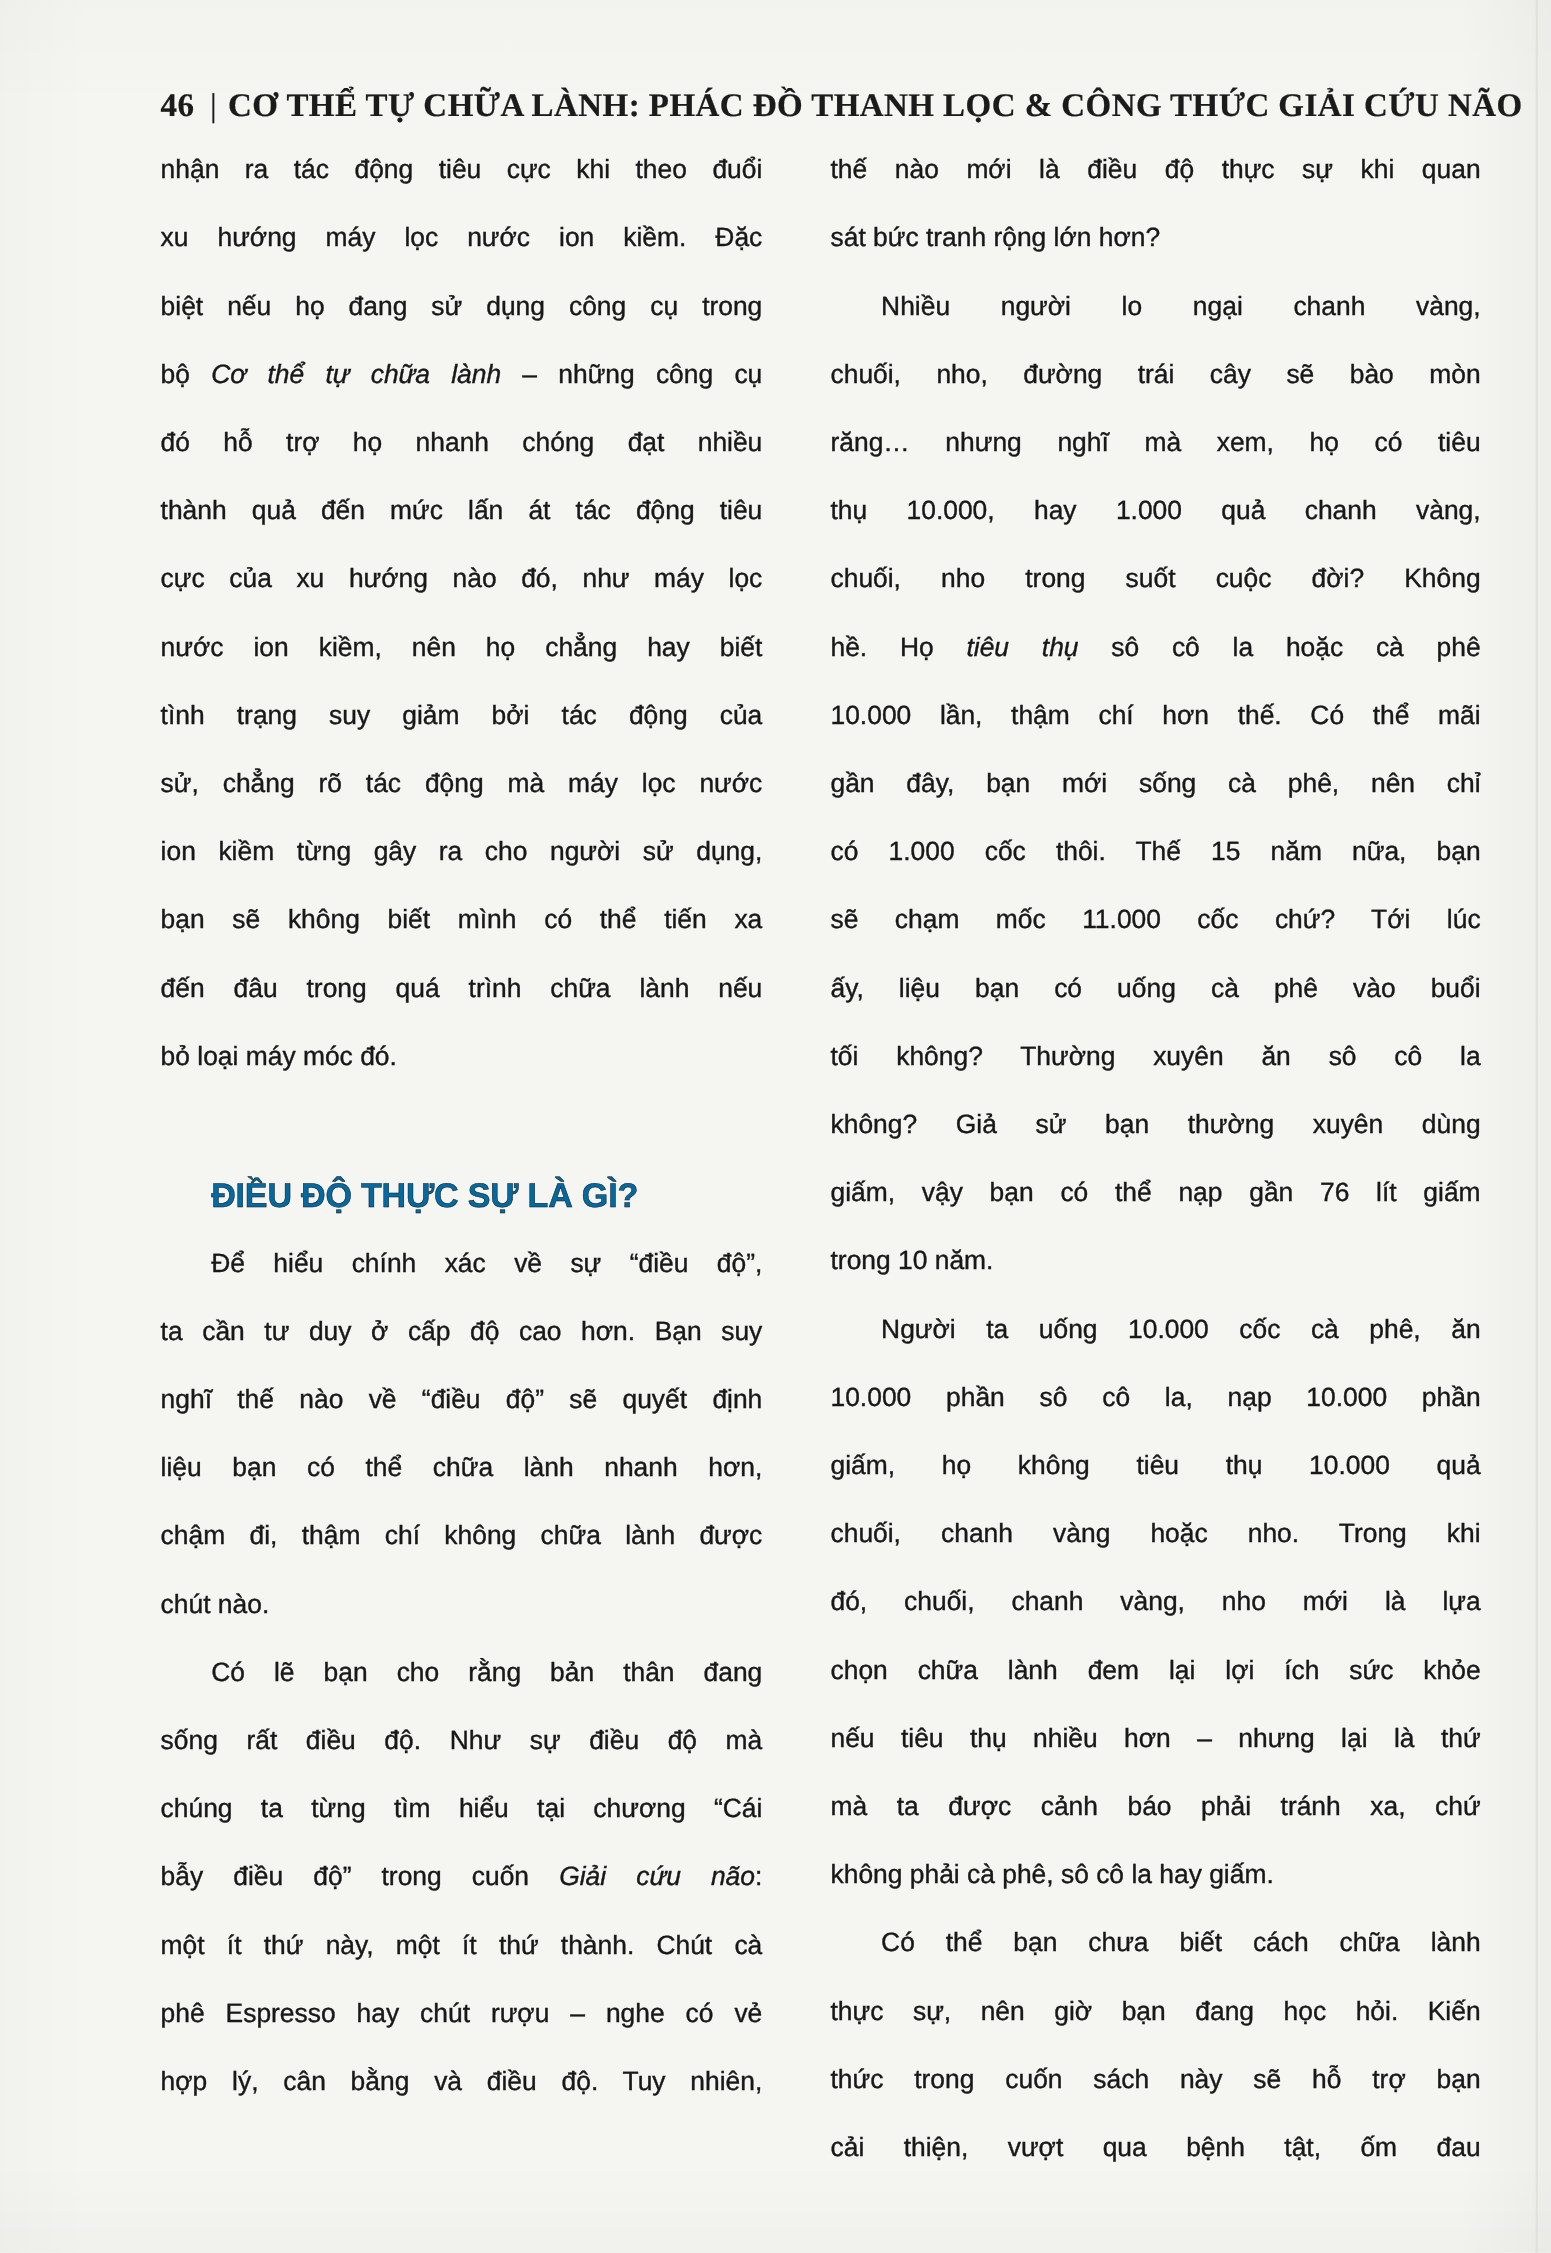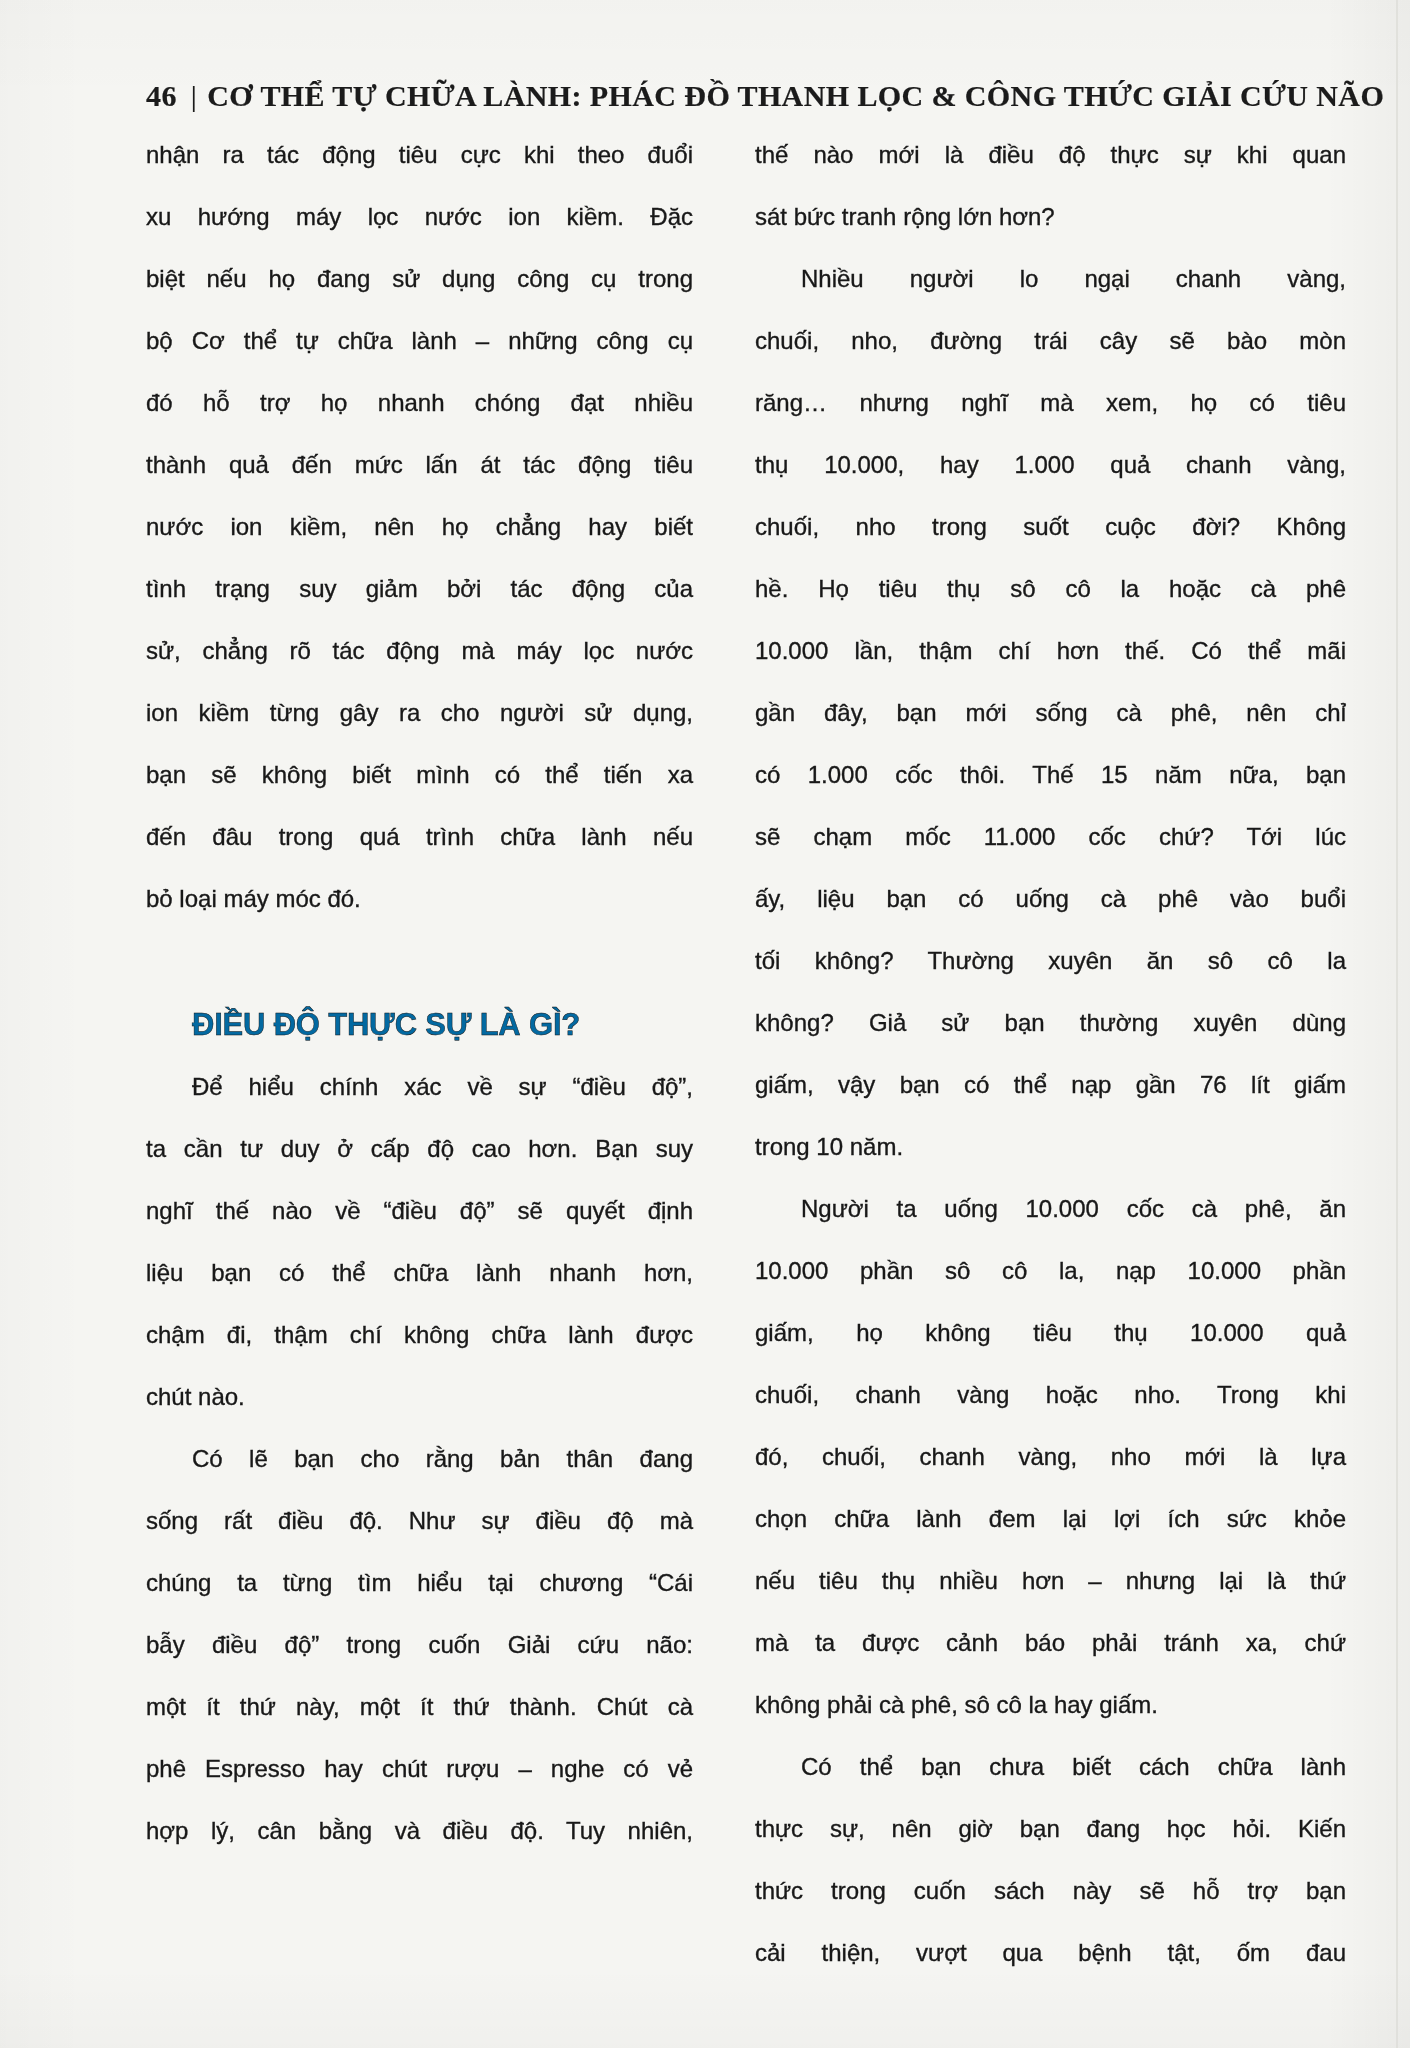--- a/index.html
+++ b/index.html
@@ -39,39 +39,40 @@
     overflow:visible;white-space:nowrap;
   }
   .line.end{text-align-last:left;}
   .line.indent{text-indent:46px;}
   .heading{
     margin-top:64px;height:62px;line-height:62px;
     padding-left:46px;font-size:31px;font-weight:bold;
     letter-spacing:-.2px;color:#0369a1;
     -webkit-text-stroke:.45px #101010;
   }
-  .it{}
+  .it{font-style:italic;}
 </style>
 </head>
 <body>
 
 <div class="page-tone"></div>
 <div class="scan-edge"></div>
 
 <div class="running-header">
   <span>46</span><span class="sep">|</span><span>CƠ THỂ TỰ CHỮA LÀNH: PHÁC ĐỒ THANH LỌC &amp; CÔNG THỨC GIẢI CỨU NÃO</span>
 </div>
 
 <div class="col col-left">
     <div class="line">nhận ra tác động tiêu cực khi theo đuổi</div>
     <div class="line">xu hướng máy lọc nước ion kiềm. Đặc</div>
     <div class="line">biệt nếu họ đang sử dụng công cụ trong</div>
     <div class="line"><span>bộ </span><span class="it">Cơ thể tự chữa lành</span><span> – những công cụ</span></div>
     <div class="line">đó hỗ trợ họ nhanh chóng đạt nhiều</div>
     <div class="line">thành quả đến mức lấn át tác động tiêu</div>
+    <div class="line">cực của xu hướng nào đó, như máy lọc</div>
     <div class="line">nước ion kiềm, nên họ chẳng hay biết</div>
     <div class="line">tình trạng suy giảm bởi tác động của</div>
     <div class="line">sử, chẳng rõ tác động mà máy lọc nước</div>
     <div class="line">ion kiềm từng gây ra cho người sử dụng,</div>
     <div class="line">bạn sẽ không biết mình có thể tiến xa</div>
     <div class="line">đến đâu trong quá trình chữa lành nếu</div>
     <div class="line end">bỏ loại máy móc đó.</div>
     <div class="heading">ĐIỀU ĐỘ THỰC SỰ LÀ GÌ?</div>
     <div class="line indent">Để hiểu chính xác về sự “điều độ”,</div>
     <div class="line">ta cần tư duy ở cấp độ cao hơn. Bạn suy</div>

